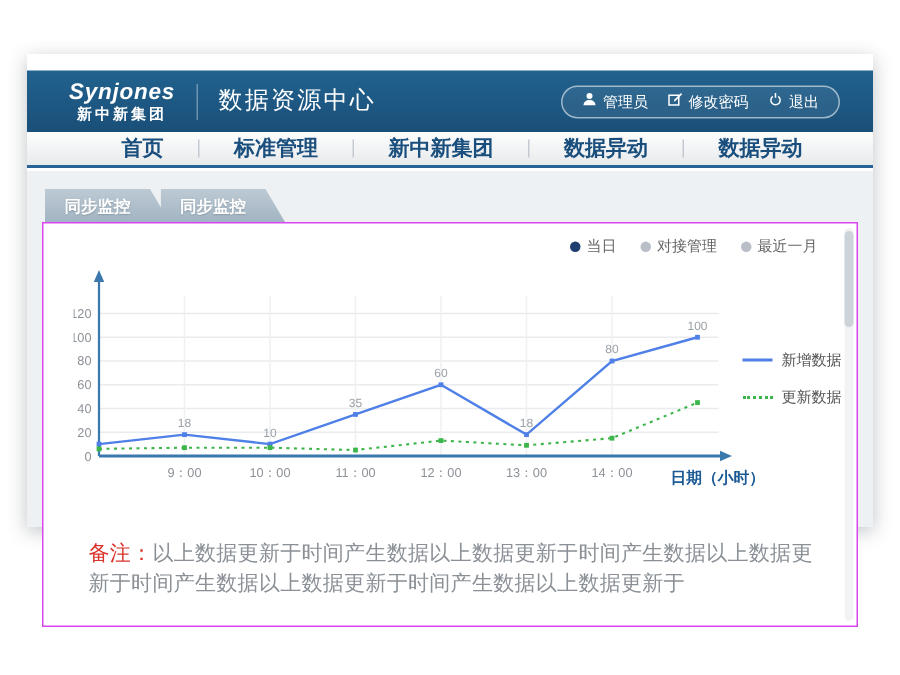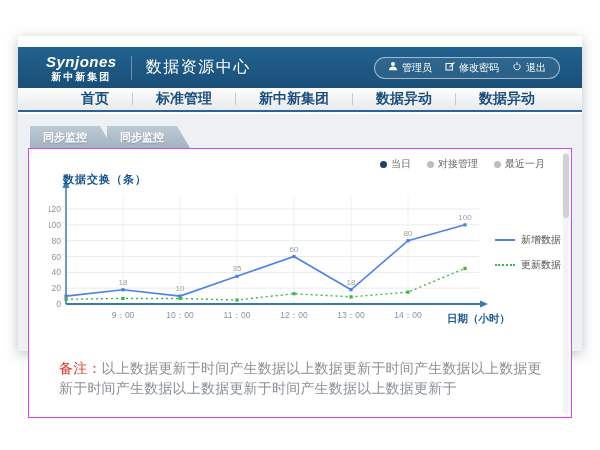--- a/index.html
+++ b/index.html
@@ -122,21 +122,20 @@
         <span class="radio">
           <span class="radio-dot"></span>
           <span>对接管理</span>
         </span>
         <span class="radio">
           <span class="radio-dot"></span>
           <span>最近一月</span>
         </span>
       </div>
 
-      <div class="ylabel">数据交换（条）</div>
 
       <svg id="chart-svg" width="480" height="160" viewBox="0 0 480 160">
           <line x1="17" y1="117.16666666666667" x2="430" y2="117.16666666666667" stroke="#e9ebee" stroke-width="1"></line>
           <line x1="17" y1="101.33333333333334" x2="430" y2="101.33333333333334" stroke="#e9ebee" stroke-width="1"></line>
           <line x1="17" y1="85.5" x2="430" y2="85.5" stroke="#e9ebee" stroke-width="1"></line>
           <line x1="17" y1="69.66666666666667" x2="430" y2="69.66666666666667" stroke="#e9ebee" stroke-width="1"></line>
           <line x1="17" y1="53.83333333333334" x2="430" y2="53.83333333333334" stroke="#e9ebee" stroke-width="1"></line>
           <line x1="17" y1="38" x2="430" y2="38" stroke="#e9ebee" stroke-width="1"></line>
           <line x1="74" y1="26" x2="74" y2="133" stroke="#eef0f2" stroke-width="1"></line>
           <line x1="131" y1="26" x2="131" y2="133" stroke="#eef0f2" stroke-width="1"></line>

